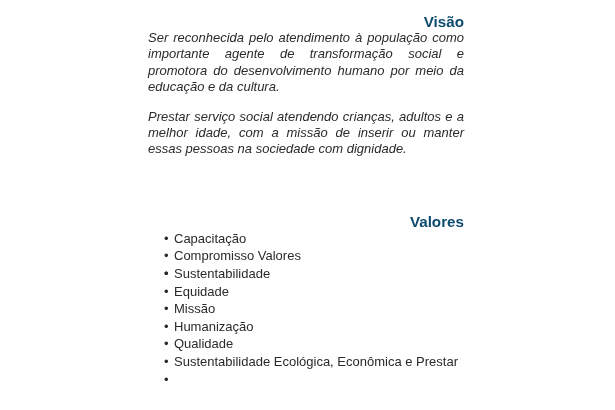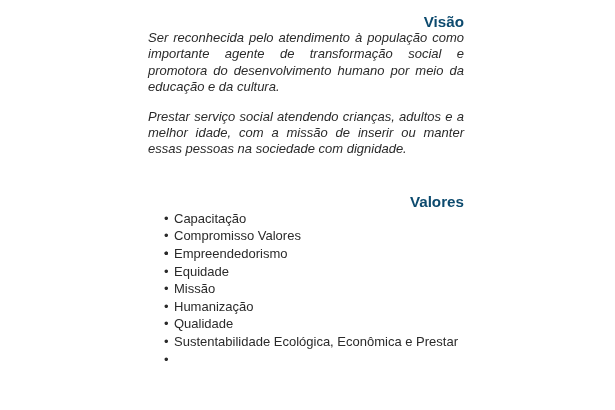--- a/index.html
+++ b/index.html
@@ -32,21 +32,21 @@
     .para {
       margin: 0;
       text-align: justify;
       text-align-last: left;
       font-style: italic;
     }
     .missao {
       margin-top: 14px;
     }
     .valores {
-      margin-top: 36px;
+      margin-top: 56px;
     }
     ul.values {
       list-style: none;
       margin: 0;
       padding: 0 0 0 16px;
     }
     ul.values li {
       position: relative;
       padding-left: 10px;
       line-height: 17.6px;
@@ -70,21 +70,21 @@
   <section class="missao">
     <p class="para">Prestar serviço social atendendo crianças, adultos e a melhor idade, com a missão de inserir ou manter essas pessoas na sociedade com dignidade.</p>
   </section>
 
   <section class="valores">
     <h3 class="section-title">Valores</h3>
     <ul class="values">
       <li><span class="bullet">•</span><span>Capacitação</span></li>
       <li><span class="bullet">•</span><span>Compromisso Valores</span></li>
       <li><span class="bullet">•</span></li>
-      <li><span class="bullet">•</span><span>Empreendedorismo</span></li>
+      <li><span class="bullet">•</span><span>Sustentabilidade</span></li>
       <li><span class="bullet">•</span><span>Equidade</span></li>
       <li><span class="bullet">•</span><span>Missão</span></li>
       <li><span class="bullet">•</span><span>Humanização</span></li>
       <li><span class="bullet">•</span><span>Qualidade</span></li>
       <li><span class="bullet">•</span><span>Sustentabilidade Ecológica, Econômica e Prestar</span></li>
       <li><span class="bullet">•</span></li>
     </ul>
   </section>
 </div>
 

